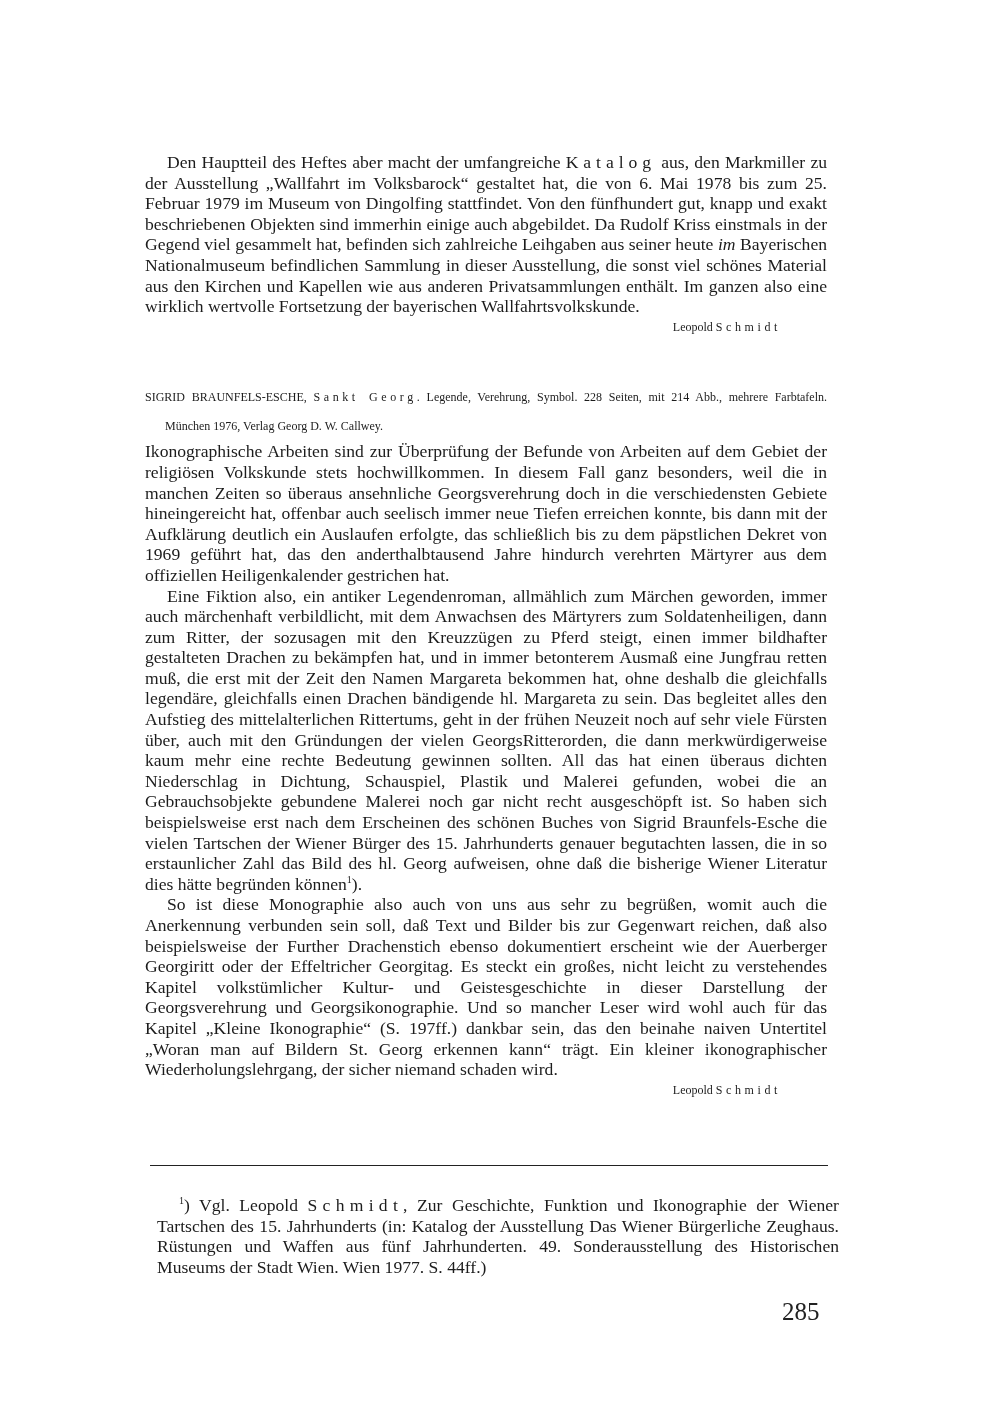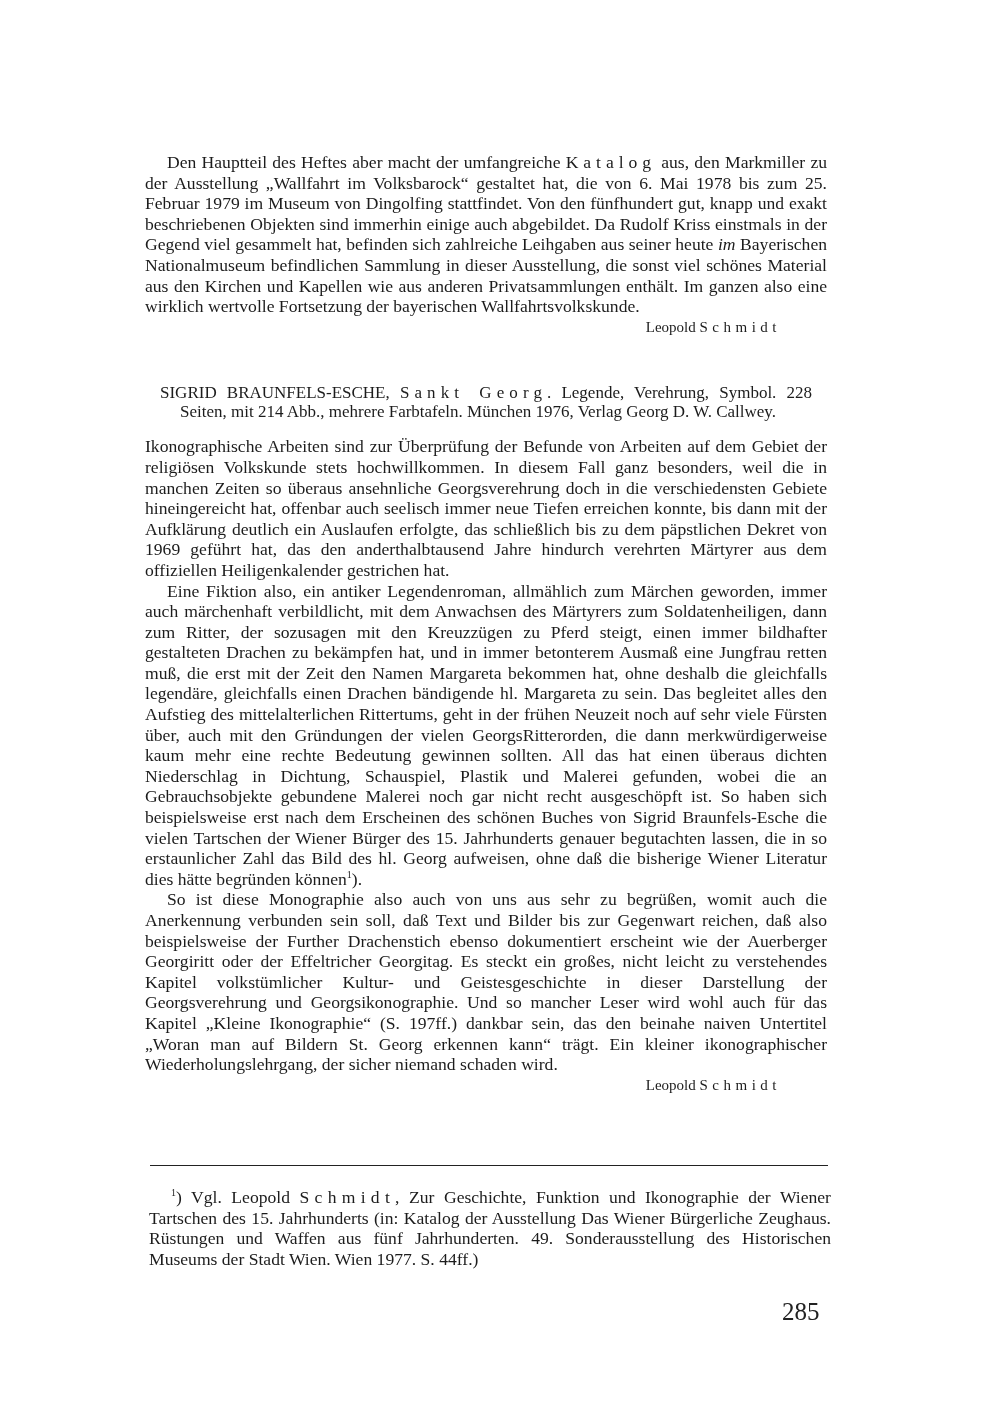--- a/index.html
+++ b/index.html
@@ -10,38 +10,38 @@
   }
   .page { position: absolute; left: 145px; top: 152px; width: 682px; }
   .para {
     font-size: 17.6px; line-height: 20.6px; text-align: justify;
     margin: 0; hyphens: manual;
   }
   .indent { text-indent: 22px; }
   .sp { letter-spacing: 0.28em; }
   .it { font-style: italic; margin-top: 16px; }
   .sig {
-    font-size: 15px; line-height: 20.6px; text-align: right;
+    font-size: 12px; line-height: 20.6px; text-align: right;
     padding-right: 46px; margin: 0;
   }
   .sig .sp { letter-spacing: 0.3em; }
   #review1 { }
   #review2 { margin-top: 46px; }
   .bib {
-    font-size: 17px; line-height: 19px; text-align: justify;
-    padding-left: 20px; text-indent: -20px; margin: 15px;
+    font-size: 12px; line-height: 29px; text-align: justify;
+    padding-left: 20px; text-indent: -20px; margin: 0;
   }
   .bib .sp { letter-spacing: 0.3em; }
   .footnote-rule {
     position: absolute; left: 150px; top: 1165px; width: 678px;
     border-top: 1.3px solid #222;
   }
   .footnote {
     position: absolute; left: 145px; top: 1183px; width: 682px;
-    font-size: 17.6px; line-height: 20.6px; text-align: justify; margin: 4px;
+    font-size: 17.6px; line-height: 20.6px; text-align: justify; margin: 12px;
     text-indent: 22px;
   }
   .footnote .sp { letter-spacing: 0.3em; }
   sup { font-size: 10px; line-height: 0; vertical-align: 7px; }
   .page-number {
     position: absolute; left: 782px; top: 1298px;
     font-size: 25px; color: #222; text-align: right;
   }
 </style>
 </head>

